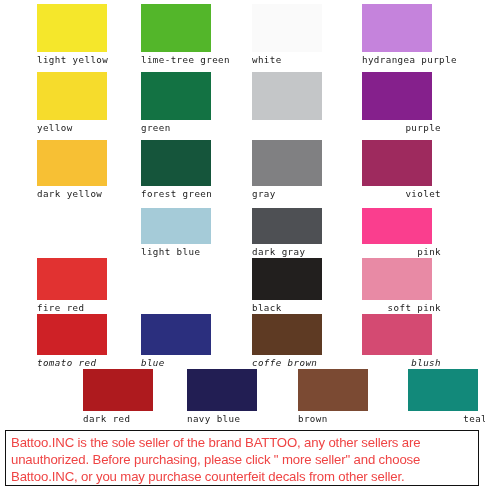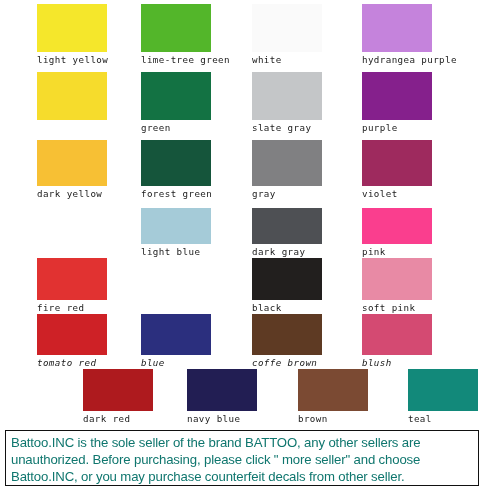--- a/index.html
+++ b/index.html
@@ -49,21 +49,21 @@
     color: #1a1a1a;
     letter-spacing: 0.4px;
     white-space: nowrap;
     padding-top: 1px;
   }
 
   
   .col-0 { left: 0px; }
   .col-1 { left: 110px; }
   .col-2 { left: 221px; }
-  .col-3 { left: 331px; }
+  .col-3 { left: 331px; text-align: right; }
 
   .col-0 .swatch-chip { margin-left: 37px; }
   .col-1 .swatch-chip { margin-left: 31px; }
   .col-2 .swatch-chip { margin-left: 31px; }
   .col-3 .swatch-chip { margin-left: 31px; }
 
   .col-0 .swatch-label { padding-left: 37px; }
   .col-1 .swatch-label { padding-left: 31px; }
   .col-2 .swatch-label { padding-left: 31px; }
   .col-3 .swatch-label { padding-left: 31px; }
@@ -85,21 +85,21 @@
     box-sizing: border-box;
     border: 1px solid #111111;
     background: #ffffff;
     padding: 3px 5px 0 5px;
   }
 
   .disclaimer-line {
     font-family: "Liberation Sans", sans-serif;
     font-size: 13.2px;
     line-height: 17px;
-    color: #0f766e;
+    color: #ef4444;
     white-space: nowrap;
     letter-spacing: -0.15px;
   }
 </style>
 </head>
 <body>
 
 <div id="swatch-chart">
 
   <div class="swatch-grid">
@@ -114,28 +114,28 @@
       <div class="swatch-cell col-2 row-0">
         <div class="swatch-chip" style="background: rgb(250, 250, 250); height: 48px;"></div>
         <div class="swatch-label">white</div>
       </div>
       <div class="swatch-cell col-3 row-0">
         <div class="swatch-chip" style="background: rgb(197, 131, 220); height: 48px;"></div>
         <div class="swatch-label">hydrangea purple</div>
       </div>
       <div class="swatch-cell col-0 row-1">
         <div class="swatch-chip" style="background: rgb(246, 220, 44); height: 48px;"></div>
+        <div class="swatch-label">yellow</div>
       </div>
       <div class="swatch-cell col-1 row-1">
         <div class="swatch-chip" style="background: rgb(19, 114, 67); height: 48px;"></div>
         <div class="swatch-label">green</div>
       </div>
       <div class="swatch-cell col-2 row-1">
         <div class="swatch-chip" style="background: rgb(196, 198, 200); height: 48px;"></div>
-        <div class="swatch-label">slate gray</div>
       </div>
       <div class="swatch-cell col-3 row-1">
         <div class="swatch-chip" style="background: rgb(133, 32, 140); height: 48px;"></div>
         <div class="swatch-label">purple</div>
       </div>
       <div class="swatch-cell col-0 row-2">
         <div class="swatch-chip" style="background: rgb(247, 192, 52); height: 46px;"></div>
         <div class="swatch-label">dark yellow</div>
       </div>
       <div class="swatch-cell col-1 row-2">

